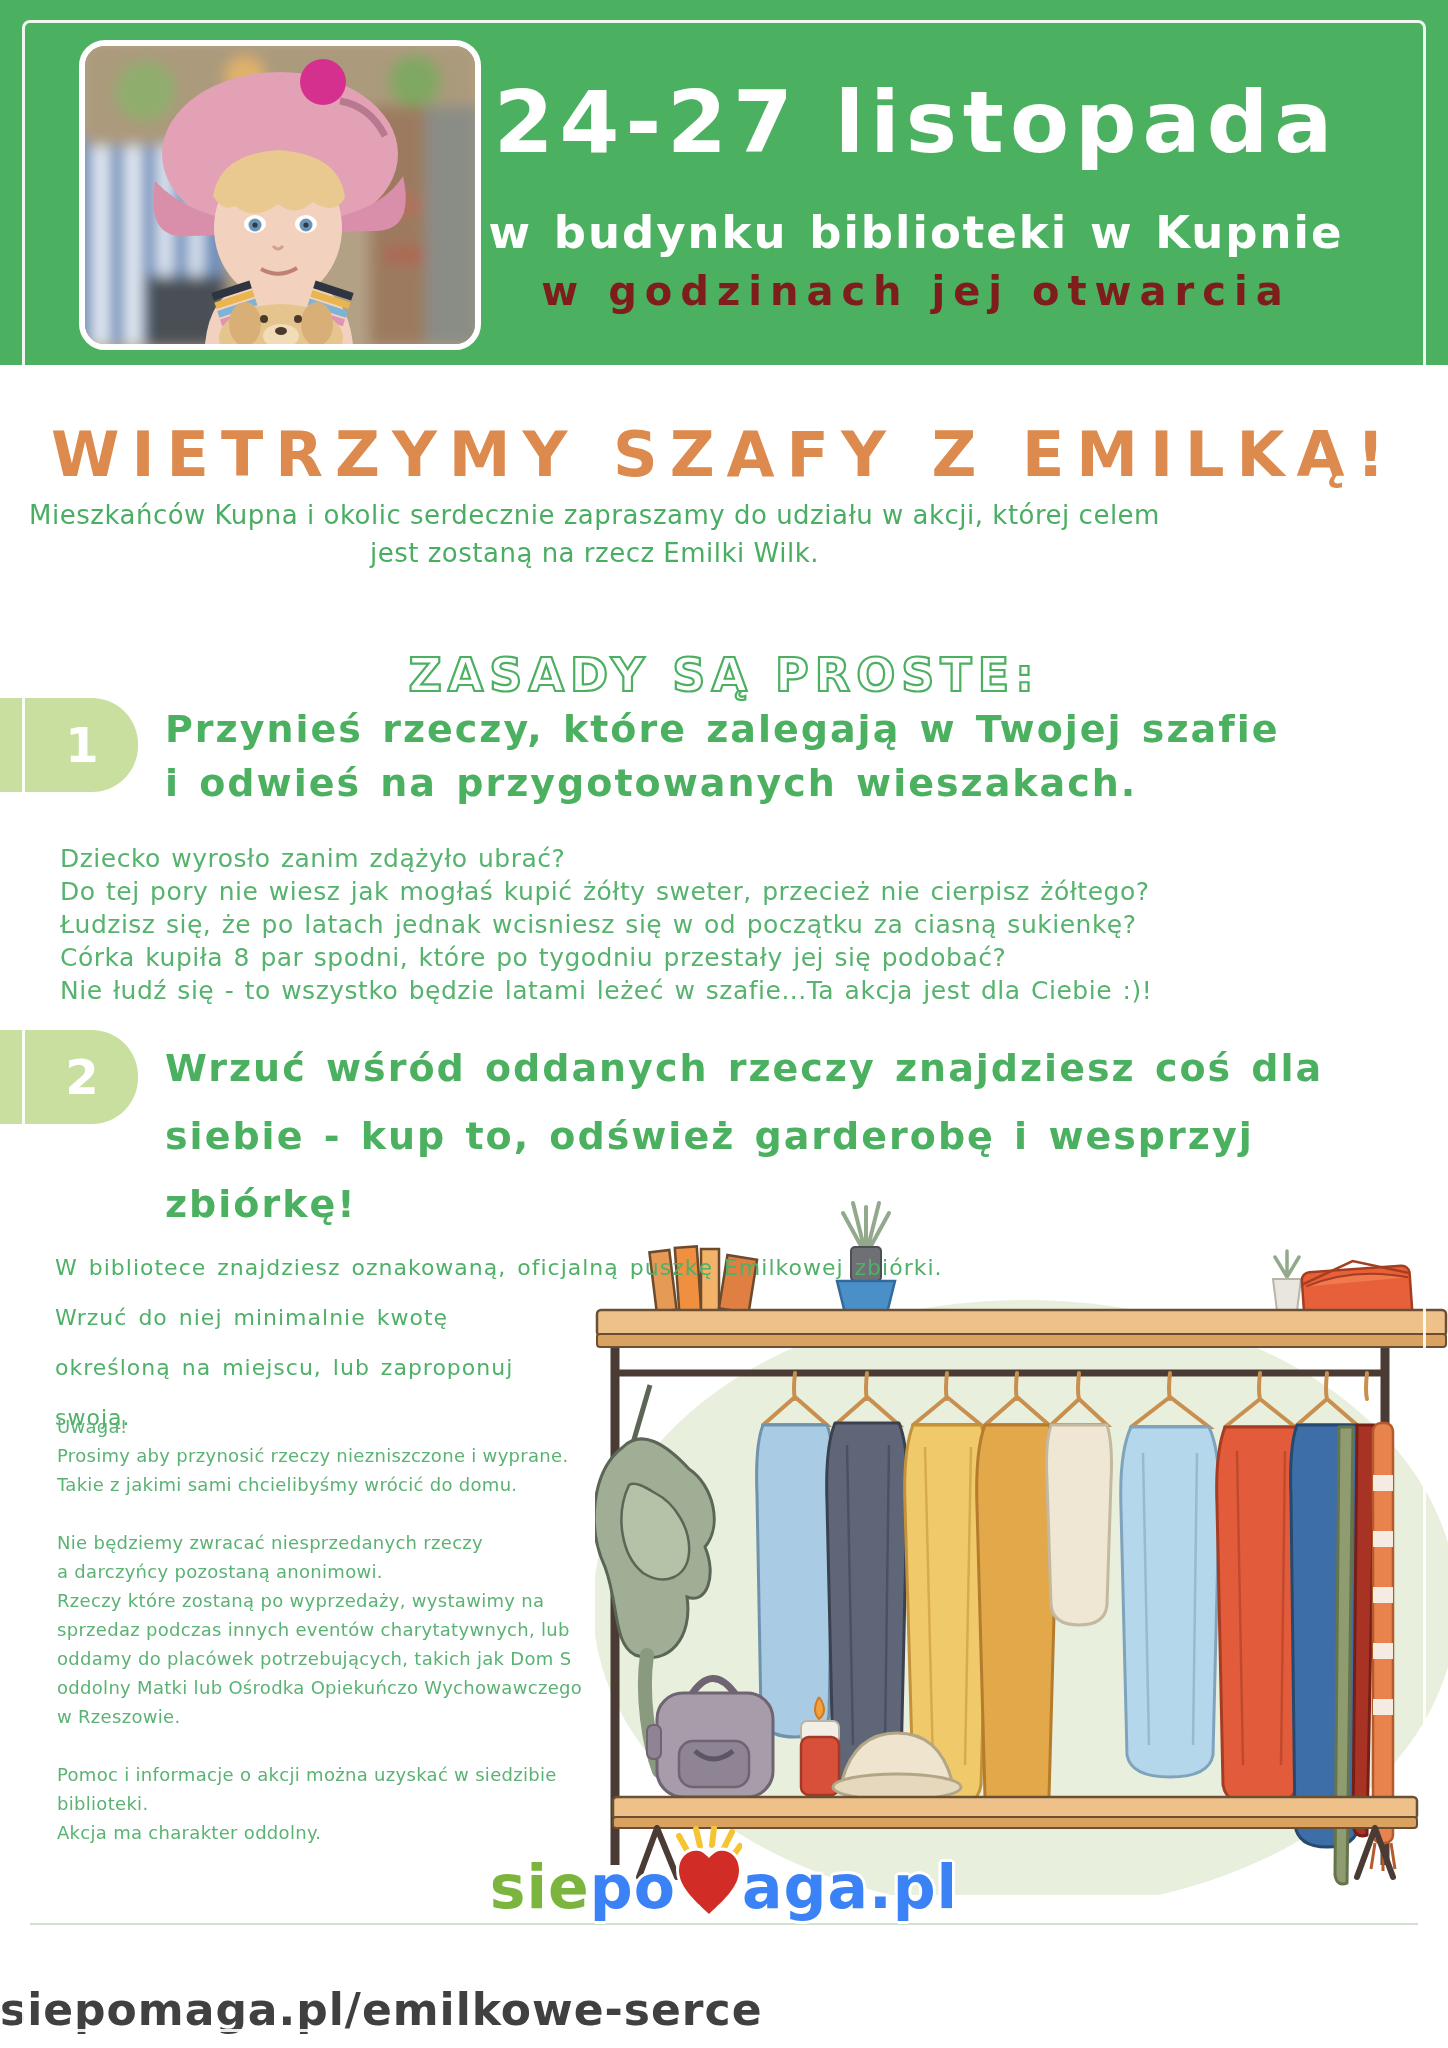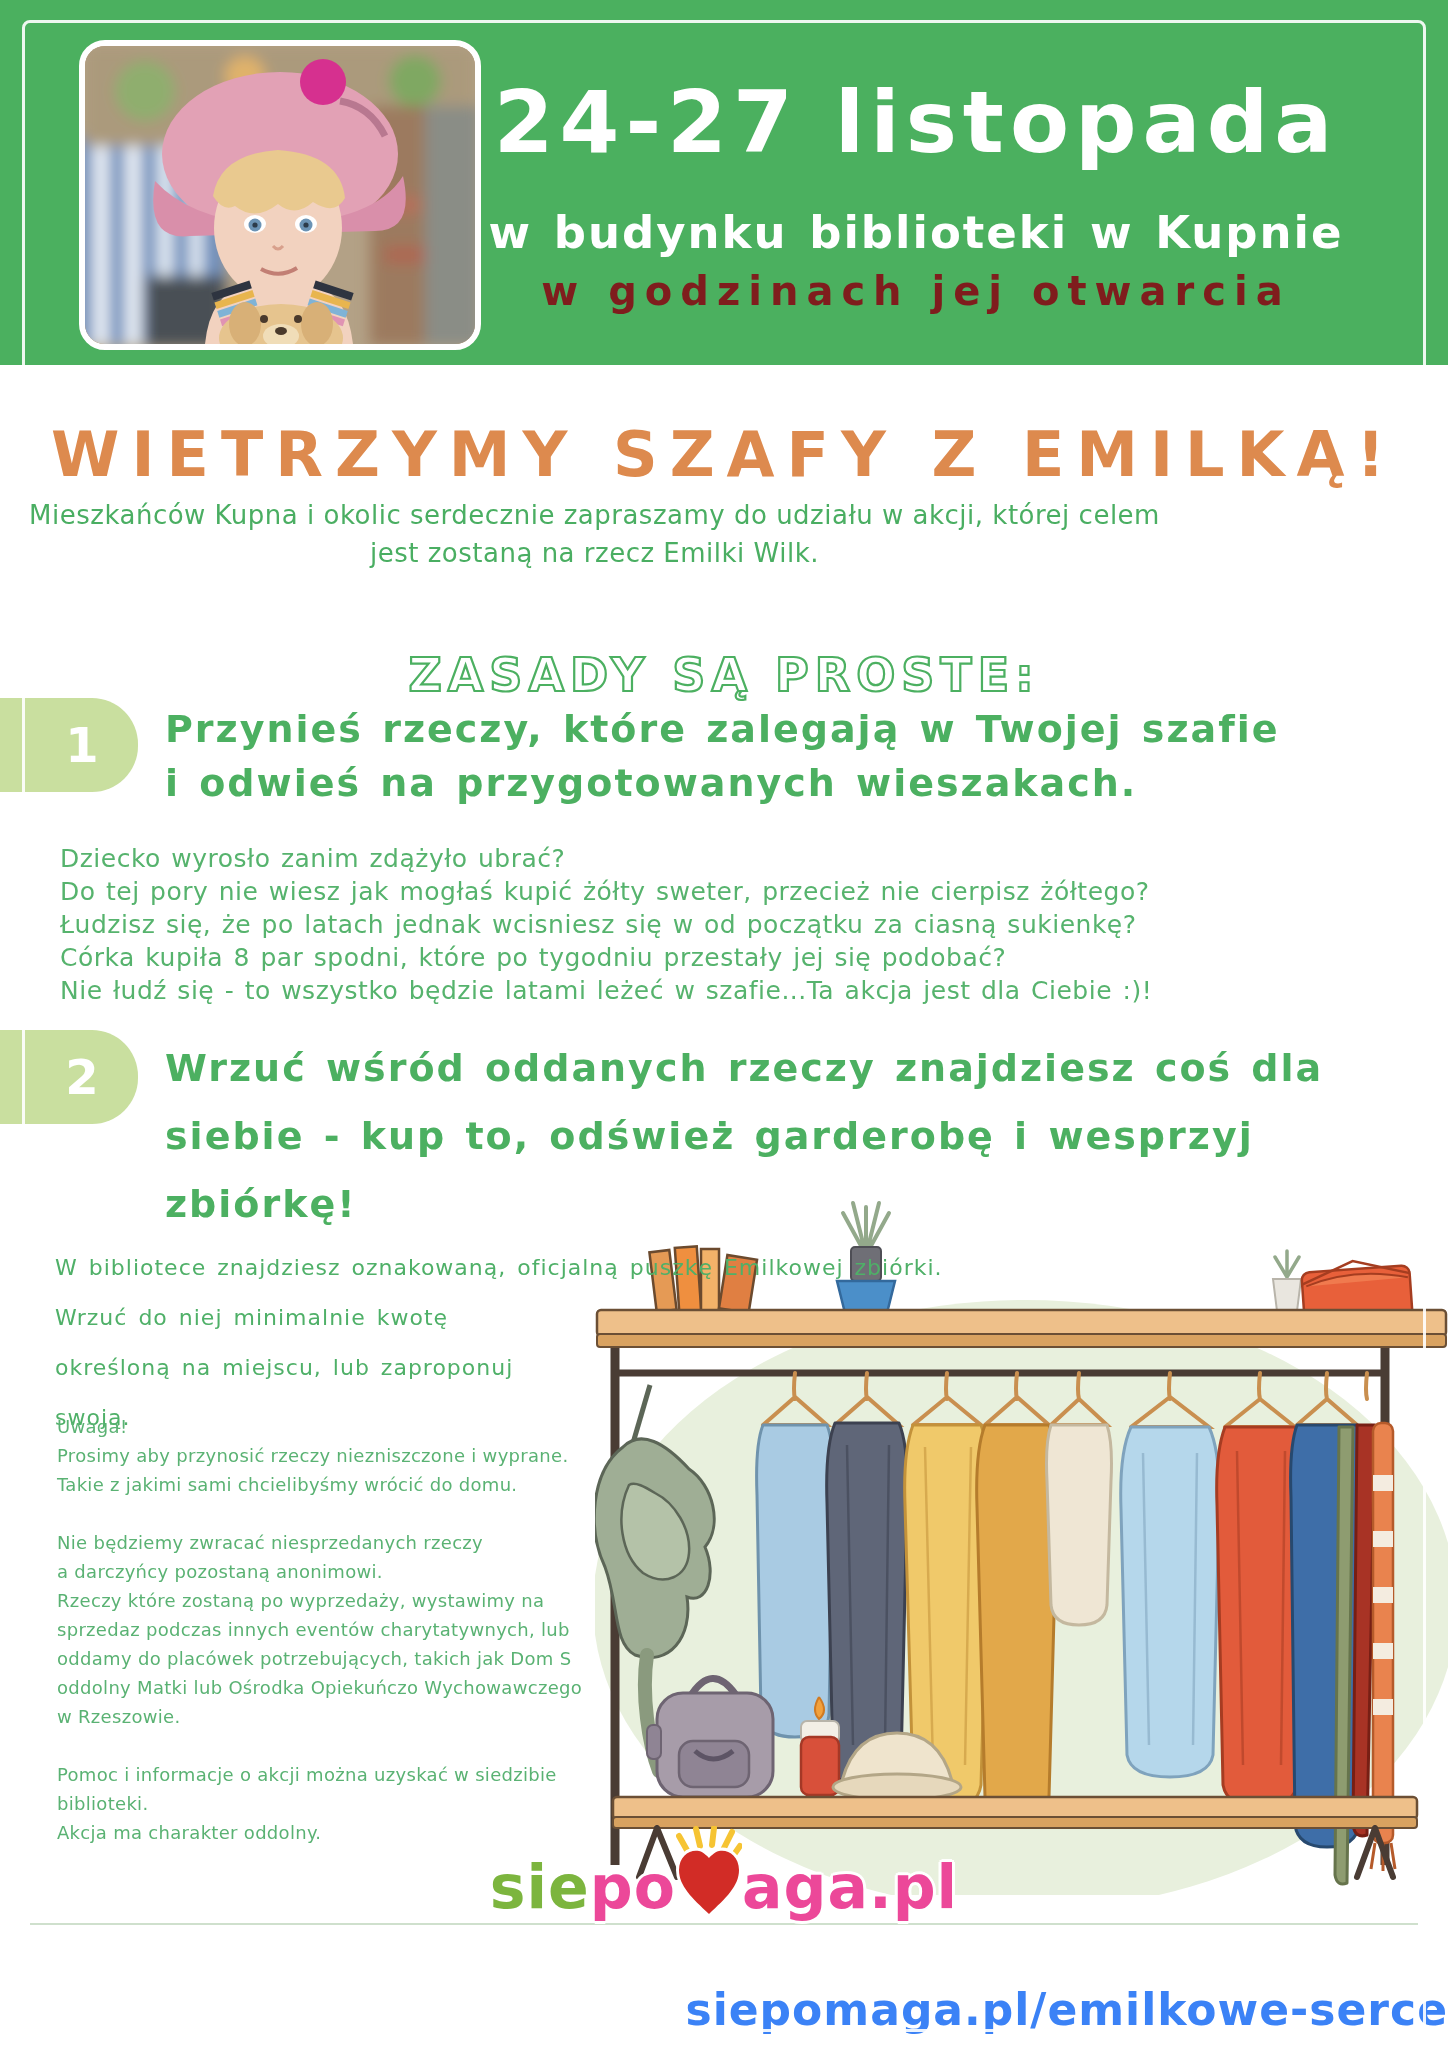--- a/index.html
+++ b/index.html
@@ -40,24 +40,24 @@
          letter-spacing:.3px;line-height:29px;white-space:nowrap;z-index:3;}
   .notes .grp{margin-bottom:29px;}
   
   .illo{position:absolute;left:595px;top:1185px;width:853px;height:710px;z-index:1;}
   
   .footer-line{position:absolute;left:30px;right:30px;top:1923px;height:2px;background:#cfe0cd;z-index:1;}
   .logo{position:absolute;top:1852px;left:0;width:1448px;text-align:center;z-index:2;
         font-size:60px;font-weight:bold;letter-spacing:1px;white-space:nowrap;}
   .logo span{text-shadow:-3px 0 0 #fff,3px 0 0 #fff,0 -3px 0 #fff,0 3px 0 #fff,
              -2px -2px 0 #fff,2px 2px 0 #fff,-2px 2px 0 #fff,2px -2px 0 #fff;}
-  .lg-green{color:#7cb53e;} .lg-blue{color:#ec4899;}
+  .lg-green{color:#7cb53e;} .lg-blue{color:#3b82f6;}
   .heart-wrap{display:inline-block;position:relative;width:66px;height:58px;vertical-align:-6px;}
   .heart-wrap svg{position:absolute;left:0;top:-30px;}
-  .url{position:absolute;top:1984px;left:0;width:1448px;text-align:right;color:#3b82f6;
+  .url{position:absolute;top:1984px;left:0;width:1448px;text-align:left;color:#404040;
        font-size:44px;font-weight:bold;letter-spacing:1px;white-space:nowrap;}
 </style>
 </head>
 <body>
 
 <div class="page">
 
   <div class="header"></div>
   <div class="frame"></div>
 

